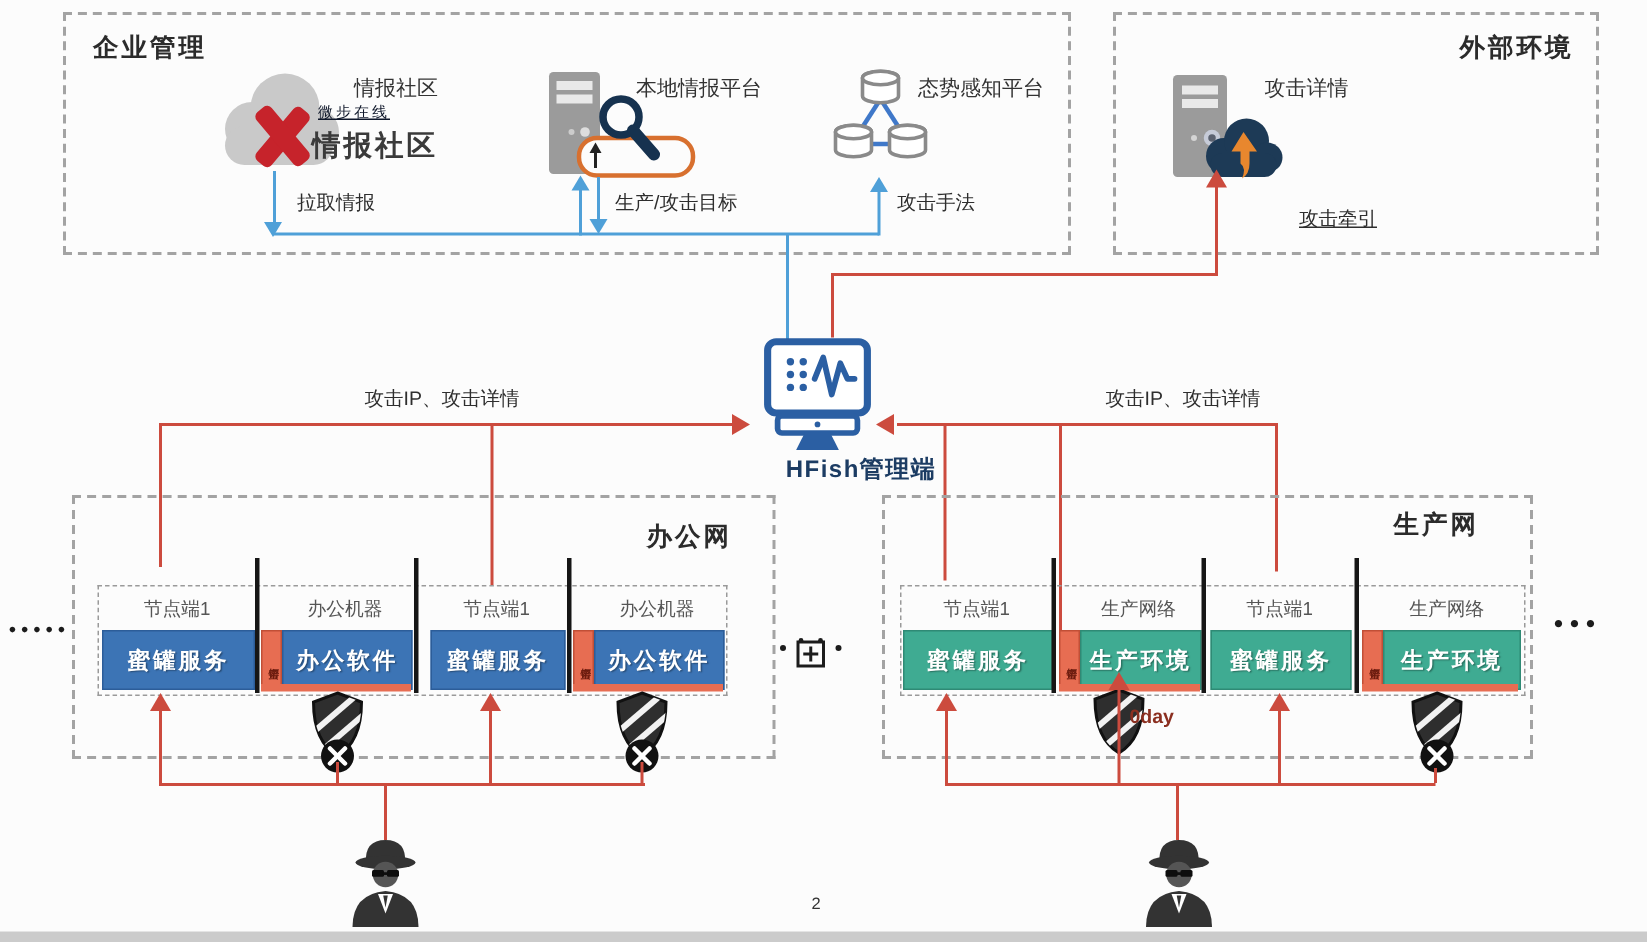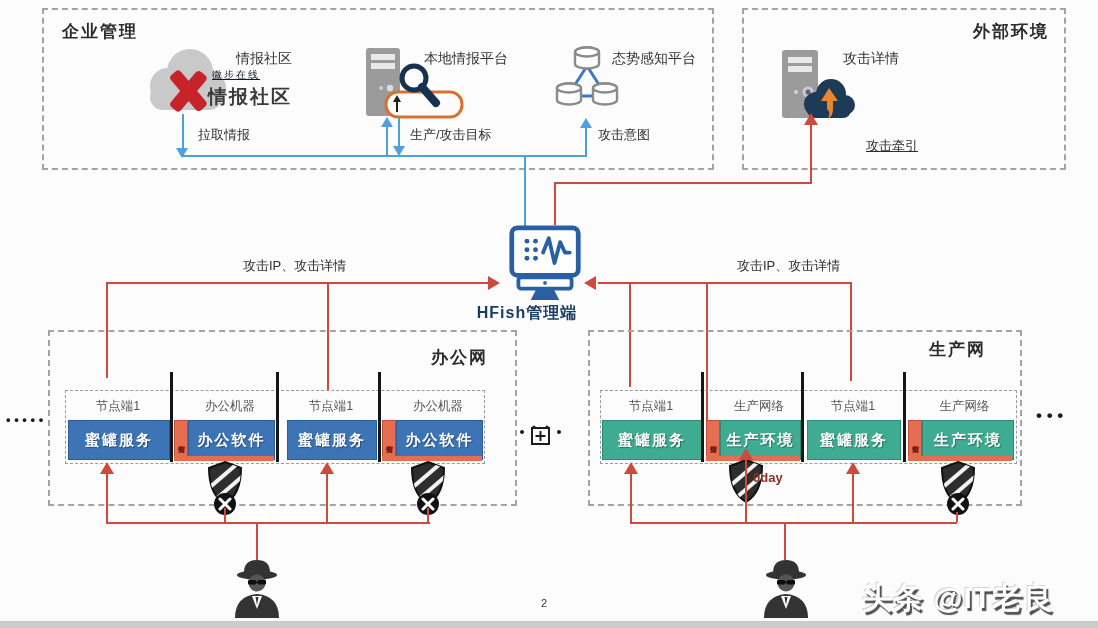--- a/index.html
+++ b/index.html
@@ -102,21 +102,21 @@
   <div class="flowlbl" style="left:198px;top:126px;">拉取情报</div>
 
   <div class="vl b" style="left:386px;top:126px;height:31px;"></div>
   <div class="tri up-b" style="left:381px;top:117px;"></div>
   <div class="vl b" style="left:398px;top:118px;height:30px;"></div>
   <div class="tri dn-b" style="left:393px;top:146px;"></div>
   <div class="flowlbl" style="left:410px;top:126px;">生产/攻击目标</div>
 
   <div class="vl b" style="left:585px;top:127px;height:30px;"></div>
   <div class="tri up-b" style="left:580px;top:118px;"></div>
-  <div class="flowlbl" style="left:598px;top:126px;">攻击意图</div>
+  <div class="flowlbl" style="left:598px;top:126px;">攻击手法</div>
 
   <div class="hl b" style="left:182px;top:155px;width:404px;"></div>
   <div class="vl b" style="left:524px;top:156px;height:70px;"></div>
 
   <div class="dashbox" style="left:742px;top:8px;width:320px;height:158px;"></div>
   <div class="boxtitle" style="left:973px;top:20px;text-align:center;">外部环境</div>
 
   <svg class="abs" style="left:779px;top:48px;" width="42" height="72" viewBox="0 0 42 72">
     <rect x="3" y="2" width="36" height="68" rx="3" fill="#9b9b9b"></rect>
     <rect x="9" y="9" width="24" height="6" fill="#e9e9e9"></rect>
@@ -149,21 +149,21 @@
       <circle cx="21" cy="27" r="2.6"></circle>
         <circle cx="30" cy="27" r="2.6"></circle>
       <circle cx="21" cy="36" r="2.6"></circle>
         <circle cx="30" cy="36" r="2.6"></circle>
     </g>
     <polyline points="38,30 44,15 50,41 56,19 61,30 66,30" fill="none" stroke="#2b5fa3" stroke-width="4" stroke-linecap="round" stroke-linejoin="round"></polyline>
     <rect x="12" y="56" width="56" height="12" rx="3" fill="#ffffff" stroke="#2b5fa3" stroke-width="4"></rect>
     <circle cx="40" cy="62" r="2" fill="#2b5fa3"></circle>
     <path d="M31,68 L49,68 L55,80 L25,80 Z" fill="#2b5fa3"></path>
   </svg>
-  <div class="hfish-lbl" style="left:466px;top:303px;width:122px;">HFish管理端</div>
+  <div class="hfish-lbl" style="left:513px;top:303px;width:122px;">HFish管理端</div>
 
   <div class="hl r" style="left:106px;top:282px;width:382px;"></div>
   <div class="tri rt-r" style="left:488px;top:276px;"></div>
   <div class="flowlbl" style="left:243px;top:257px;">攻击IP、攻击详情</div>
   <div class="vl r" style="left:106px;top:283px;height:95px;"></div>
   <div class="vl r" style="left:327px;top:283px;height:107px;"></div>
 
   <div class="hl r" style="left:598px;top:282px;width:254px;"></div>
   <div class="tri lt-r" style="left:584px;top:276px;"></div>
   <div class="flowlbl" style="left:737px;top:257px;">攻击IP、攻击详情</div>
@@ -341,16 +341,15 @@
   <svg class="abs" style="left:518px;top:423px;" width="46" height="24" viewBox="0 0 46 24">
     <circle cx="4" cy="9" r="2" fill="#1c1c1c"></circle>
     <rect x="14" y="5" width="17" height="16" fill="none" stroke="#1c1c1c" stroke-width="2"></rect>
     <circle cx="16" cy="4" r="1.6" fill="#1c1c1c"></circle>
       <circle cx="29" cy="4" r="1.6" fill="#1c1c1c"></circle>
     <line x1="22.5" y1="8" x2="22.5" y2="18" stroke="#1c1c1c" stroke-width="2"></line>
     <line x1="17.5" y1="13" x2="27.5" y2="13" stroke="#1c1c1c" stroke-width="2"></line>
     <circle cx="41" cy="9" r="2" fill="#1c1c1c"></circle>
   </svg>
   <div class="pagenum" style="left:541px;top:597px;">2</div>
-  <div class="watermark" style="left:862px;top:578px;">头条 @IT老良</div>
   <div class="strip"></div>
 
 </div>
 
 </body></html>

